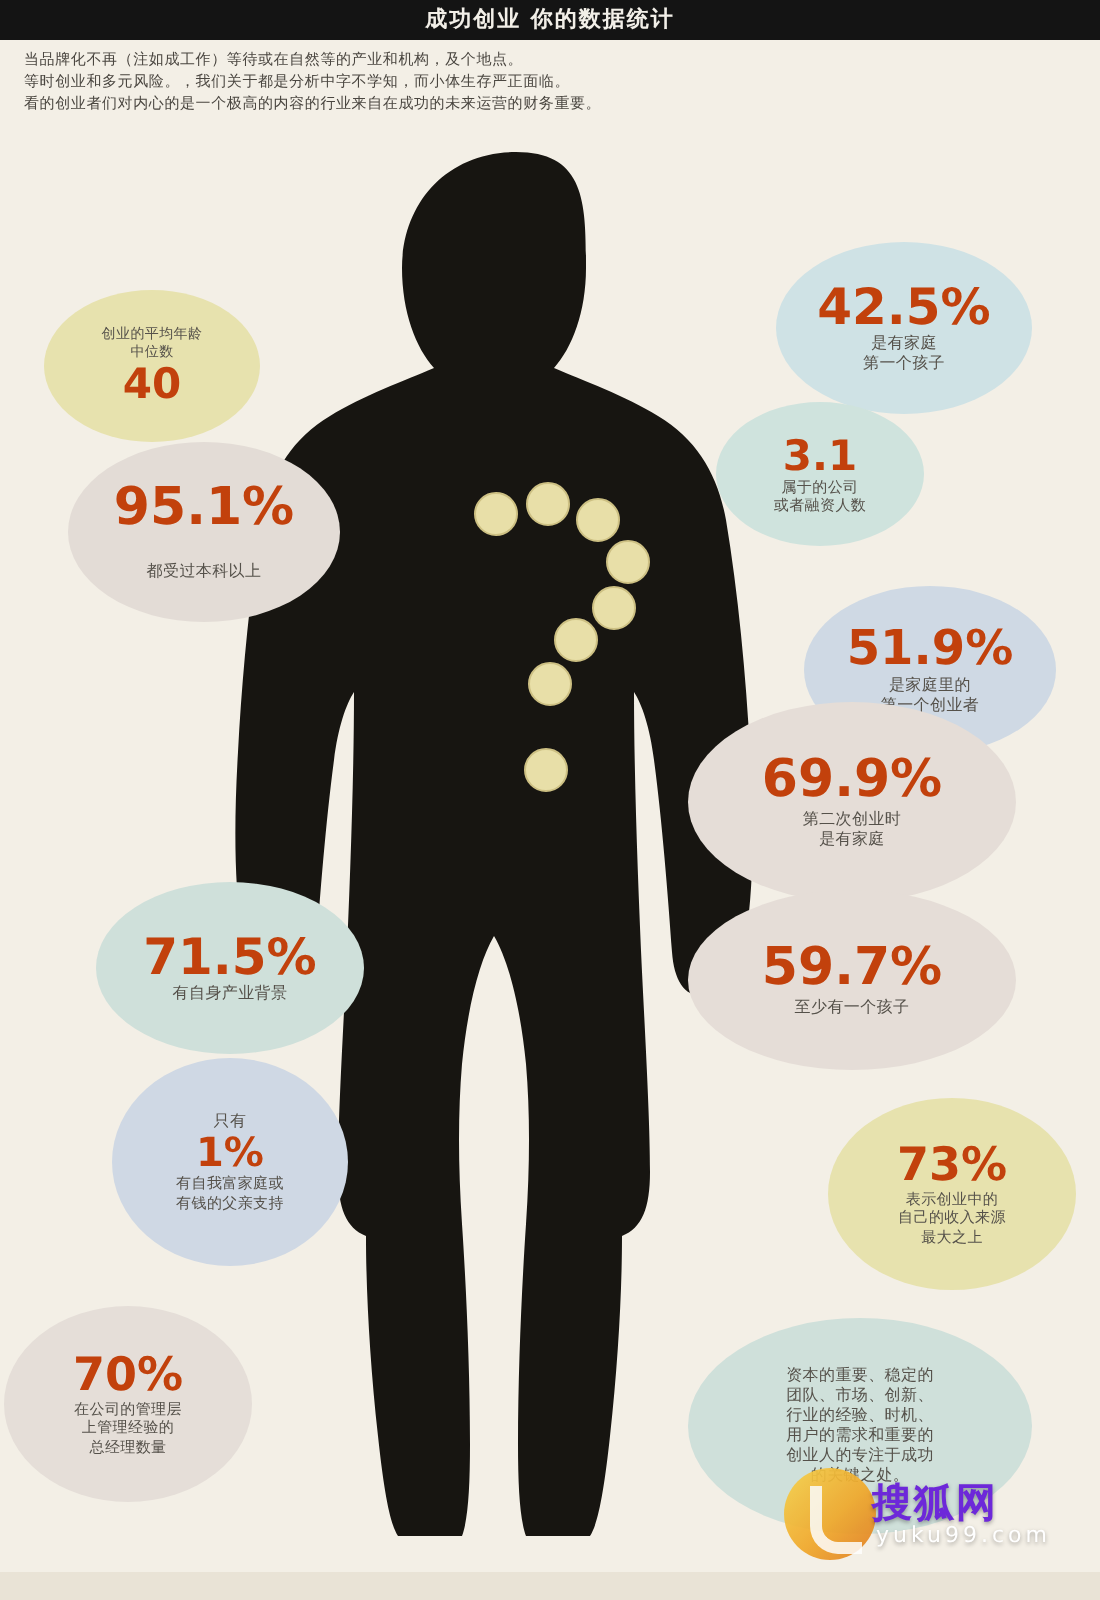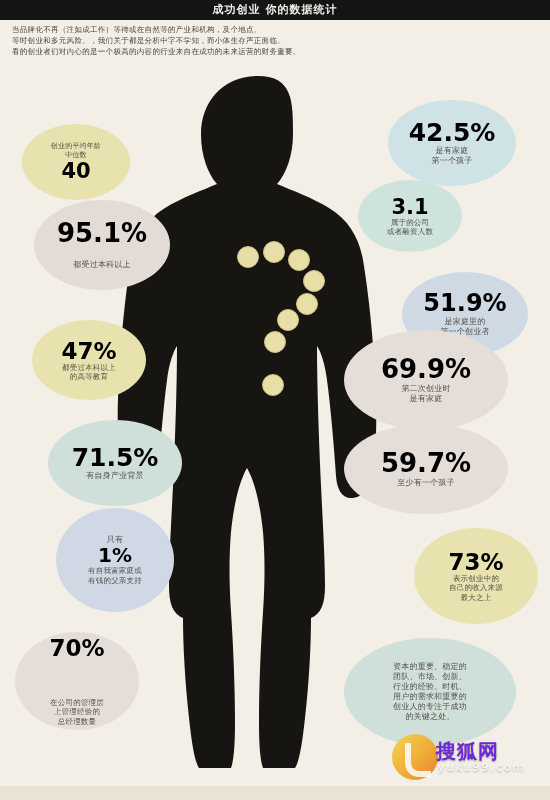--- a/index.html
+++ b/index.html
@@ -75,24 +75,25 @@
   .bubble {
     position: absolute;
     border-radius: 50%;
     display: flex;
     flex-direction: column;
     align-items: center;
     justify-content: center;
     text-align: center;
     box-sizing: border-box;
     padding: 4px;
+    margin-top: 21px;
   }
   .bubble .val {
     font-weight: bold;
-    color: #000000;
+    color: #c2410c;
     line-height: 1.05;
   }
   .bubble .cap {
     color: #55514a;
     line-height: 1.25;
     letter-spacing: 0.2px;
   }
   .bubble .pre {
     color: #55514a;
     line-height: 1.25;
@@ -201,25 +202,20 @@
     <span class="cap" style="font-size:7.5px;white-space:pre-line;">属于的公司
 或者融资人数</span>
   </div>
 
   <div class="bubble" style="left:402px;top:272px;width:126px;height:84px;background:#cfd9e4;">
     <span class="val" style="font-size:24px;">51.9%</span>
     <span class="cap" style="font-size:8px;white-space:pre-line;">是家庭里的
 第一个创业者</span>
   </div>
 
-  <div class="bubble" style="left:32px;top:320px;width:114px;height:80px;background:#e7e2ae;">
-    <span class="val" style="font-size:23px;">47%</span>
-    <span class="cap" style="font-size:7.5px;white-space:pre-line;">都受过本科以上
-的高等教育</span>
-  </div>
 
   <div class="bubble" style="left:344px;top:330px;width:164px;height:100px;background:#e5ddd7;">
     <span class="val" style="font-size:26px;">69.9%</span>
     <span class="cap" style="font-size:8px;white-space:pre-line;">第二次创业时
 是有家庭</span>
   </div>
 
   <div class="bubble" style="left:344px;top:424px;width:164px;height:90px;background:#e5ddd7;">
     <span class="val" style="font-size:26px;">59.7%</span>
     <span class="cap" style="font-size:8px;white-space:pre-line;">至少有一个孩子</span>
@@ -237,21 +233,21 @@
 有钱的父亲支持</span>
   </div>
 
   <div class="bubble" style="left:414px;top:528px;width:124px;height:96px;background:#e7e2ae;">
     <span class="val" style="font-size:23px;">73%</span>
     <span class="cap" style="font-size:7.5px;white-space:pre-line;">表示创业中的
 自己的收入来源
 最大之上</span>
   </div>
 
-  <div class="bubble" style="left:15px;top:632px;width:124px;height:98px;background:#e5ded8;justify-content:space-between;">
+  <div class="bubble" style="left:2px;top:632px;width:124px;height:98px;background:#e5ded8;">
     <span class="val" style="font-size:23px;">70%</span>
     <span class="cap" style="font-size:7.5px;white-space:pre-line;">在公司的管理层
 上管理经验的
 总经理数量</span>
   </div>
 
   <div class="bubble" style="left:344px;top:638px;width:172px;height:108px;background:#cfe0da;">
     <span class="pre" style="font-size:8px;white-space:pre-line;">资本的重要、稳定的
 团队、市场、创新、
 行业的经验、时机、

